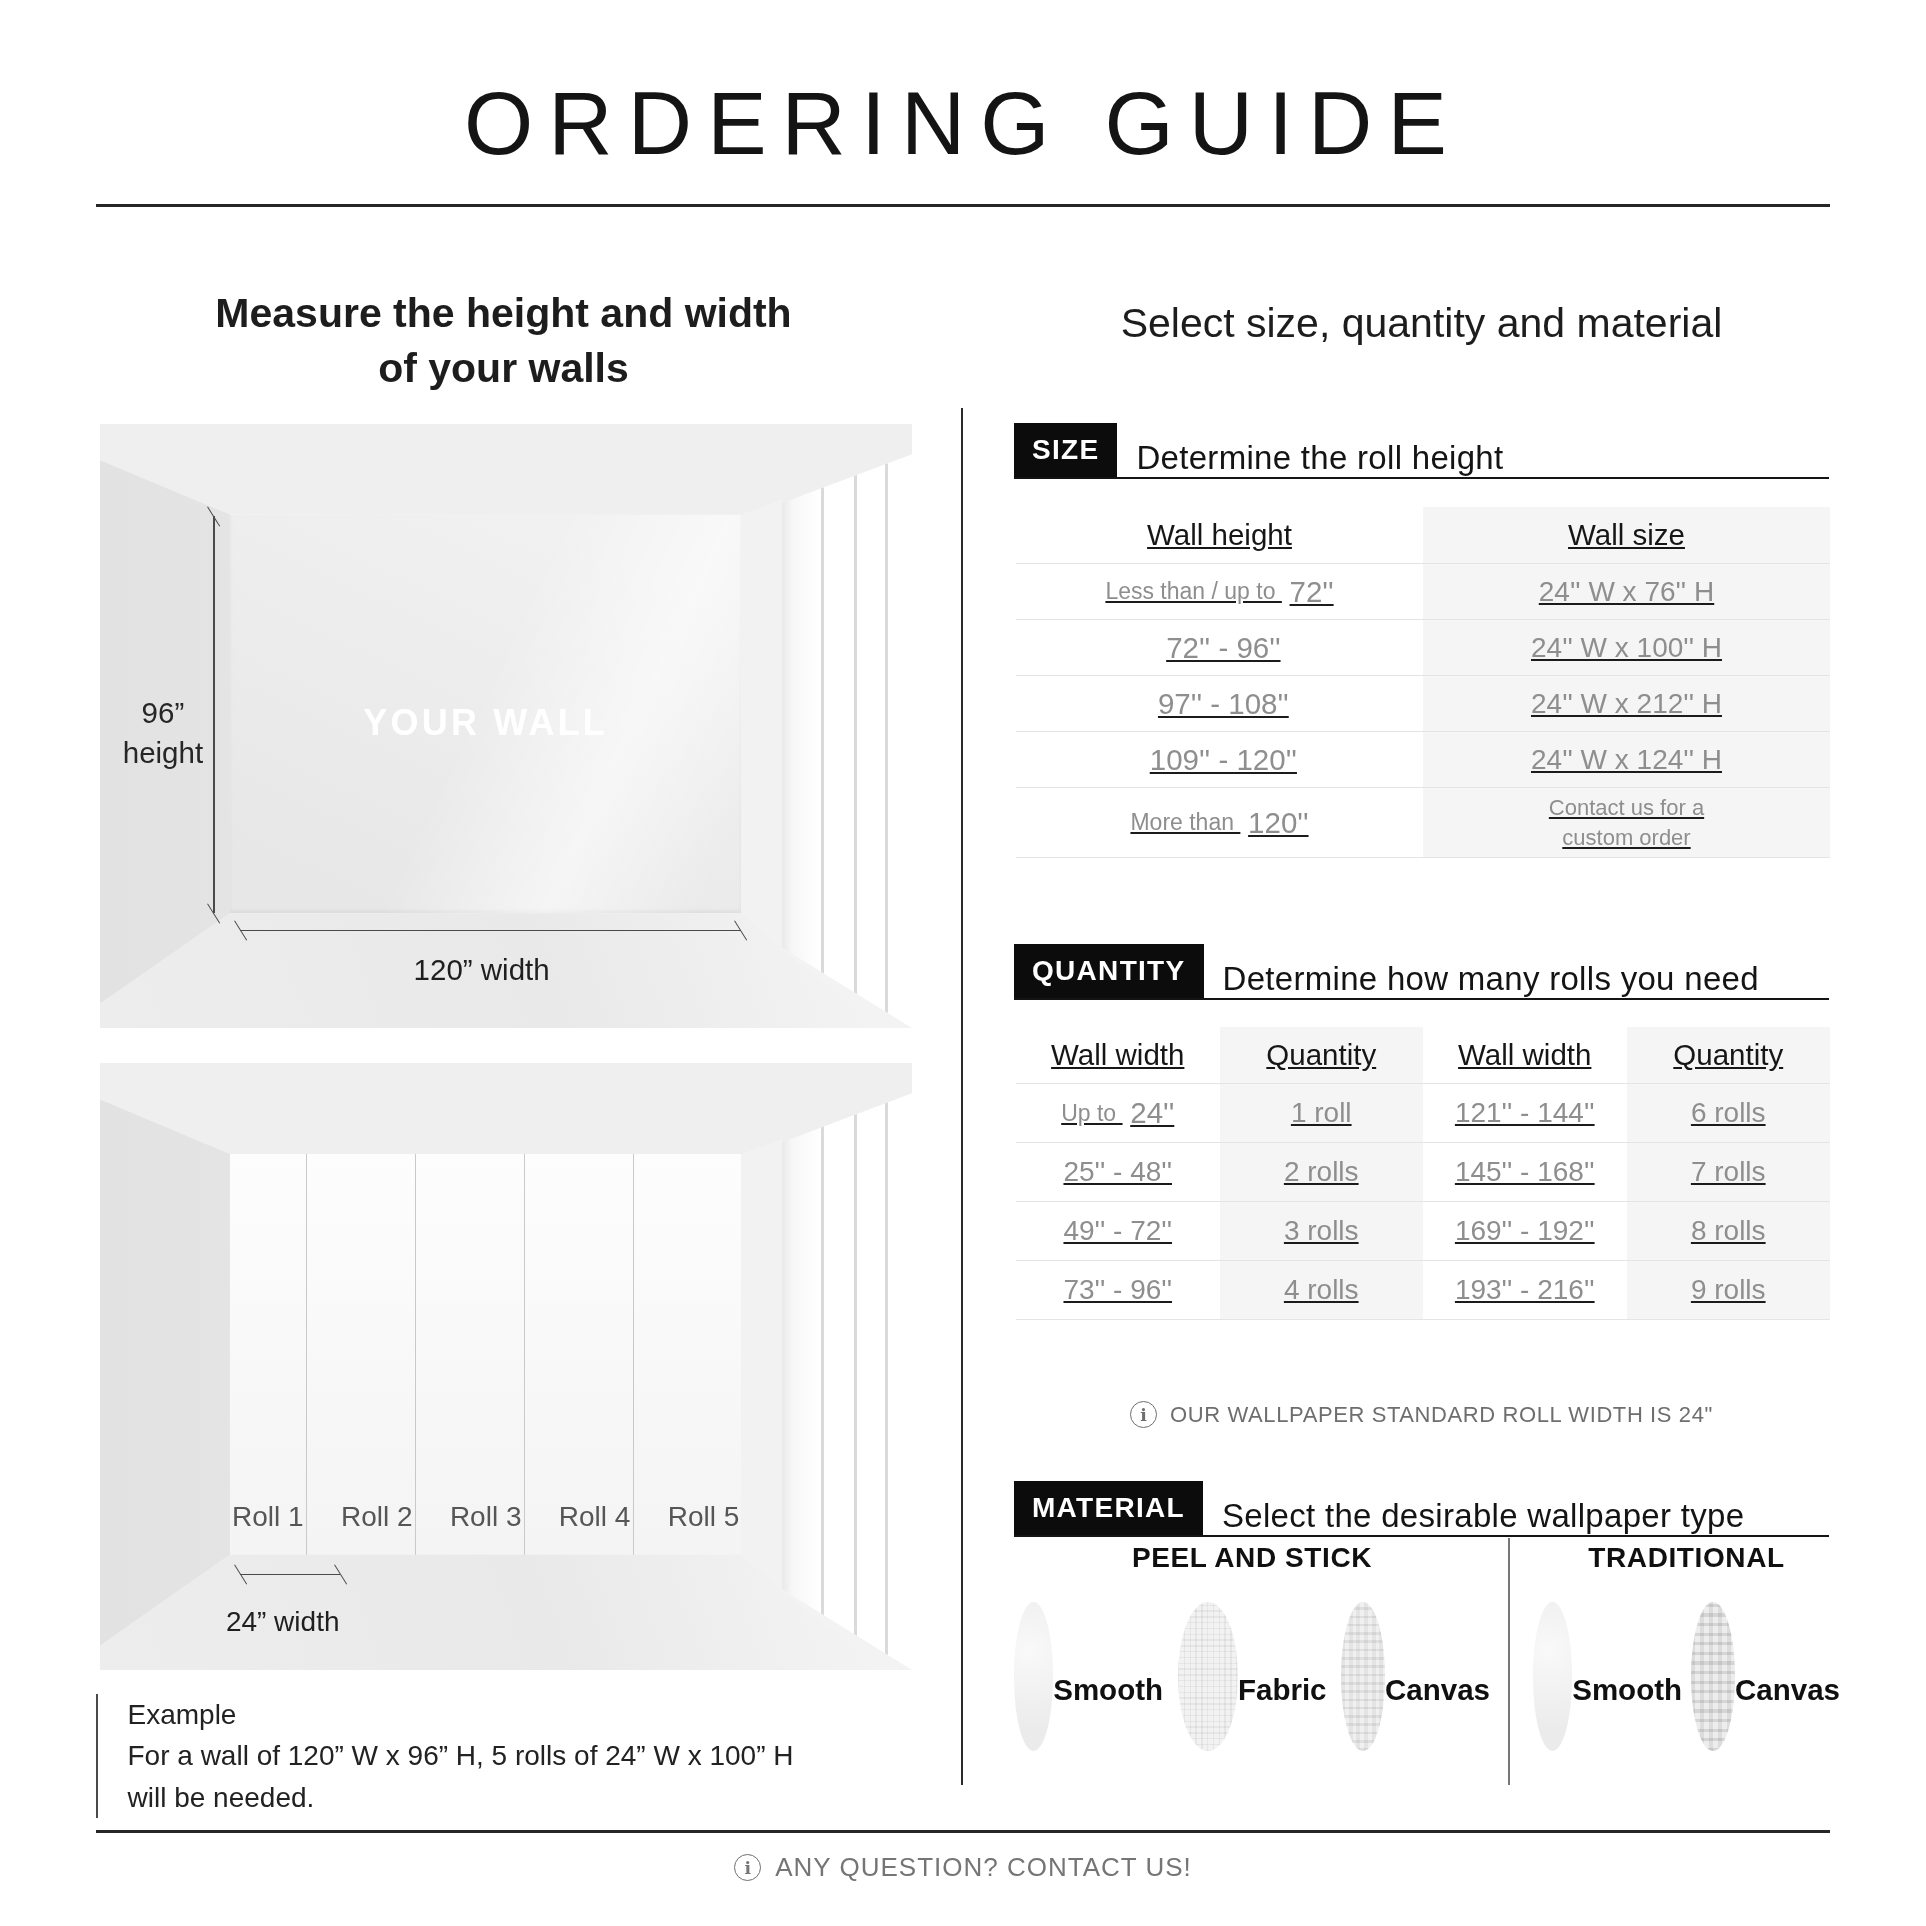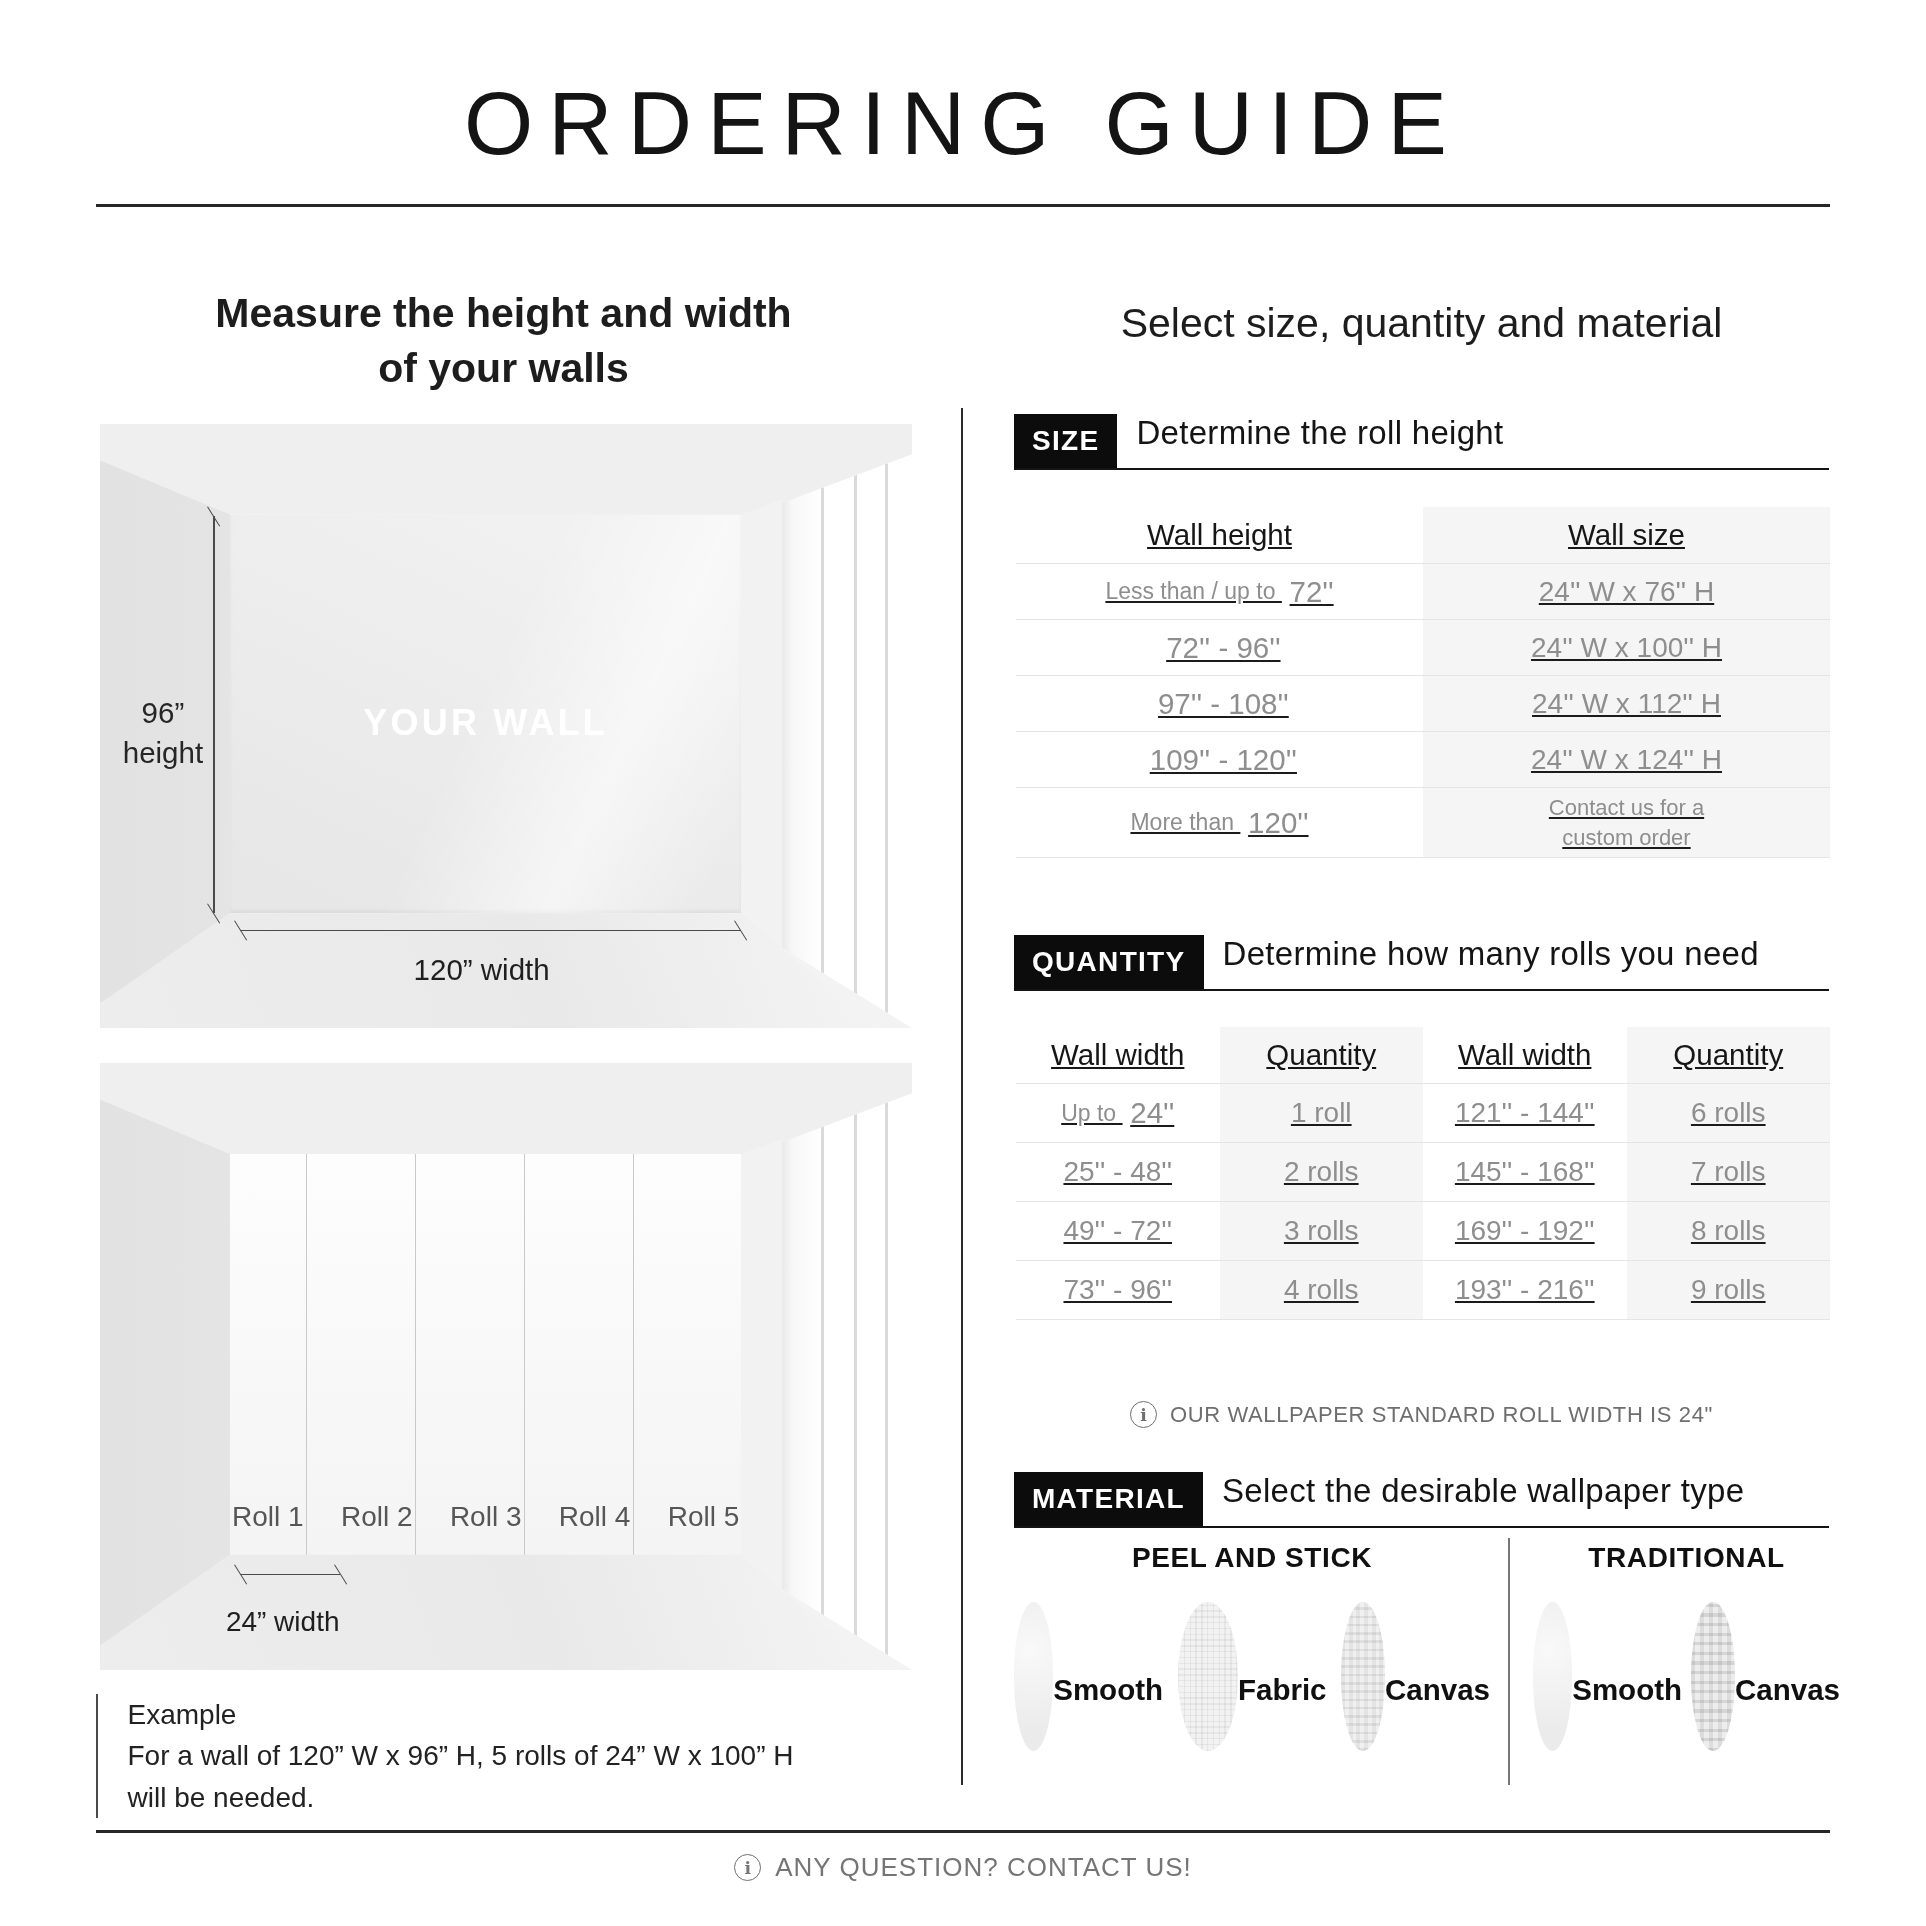--- a/index.html
+++ b/index.html
@@ -63,21 +63,21 @@
         font-size:28px;color:#1f1f1f;}
 
   .panels{position:absolute;left:16%;top:15%;width:63%;height:66%;display:flex;}
   .panel{flex:1;background:linear-gradient(180deg,#fdfdfd,#f4f4f4);
         display:flex;align-items:flex-end;justify-content:center;padding-bottom:22px;}
   .panel + .panel{border-left:1.3px solid #c9c9c9;padding-left:32px;}
   .roll-label{font-size:28px;color:#565656;}
 
   
   .section-header{position:absolute;left:1014px;width:815px;height:54px;
-        border-bottom:2.6px solid #141414;display:flex;align-items:flex-start;}
+        border-bottom:2.6px solid #141414;display:flex;align-items:flex-end;margin-top:9px;}
   .size-header{top:414px;}
   .quantity-header{top:935px;}
   .material-header{top:1472px;}
   .badge{background:#0c0c0c;color:#ffffff;font-size:28px;font-weight:600;letter-spacing:1.3px;
         padding:0 18px;height:100%;display:flex;align-items:center;}
   .section-heading{font-size:33px;color:#141414;margin-left:19px;letter-spacing:0.3px;white-space:nowrap;}
 
   .table{position:absolute;left:1016px;width:814px;}
   .t-row{display:flex;border-bottom:1.3px solid #e4e4e4;}
   .t-row > div{display:flex;align-items:center;justify-content:center;text-decoration:underline;}
@@ -242,21 +242,21 @@
       <div class="alt">
           <span class="cellv">24'' W x 100'' H</span>
         </div>
     </div>
     <div class="t-row row">
       <div>
           <span class="prefix"></span>
           <span class="val">97'' - 108''</span>
         </div>
       <div class="alt">
-          <span class="cellv">24'' W x 112'' H</span>
+          <span class="cellv">24'' W x 212'' H</span>
         </div>
     </div>
     <div class="t-row row">
       <div>
           <span class="prefix"></span>
           <span class="val">109'' - 120''</span>
         </div>
       <div class="alt">
           <span class="cellv">24'' W x 124'' H</span>
         </div>

